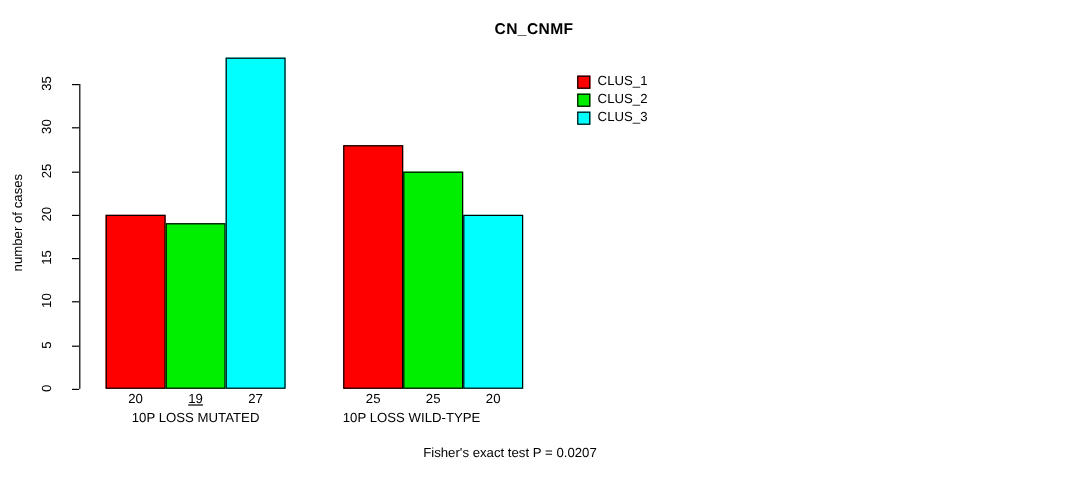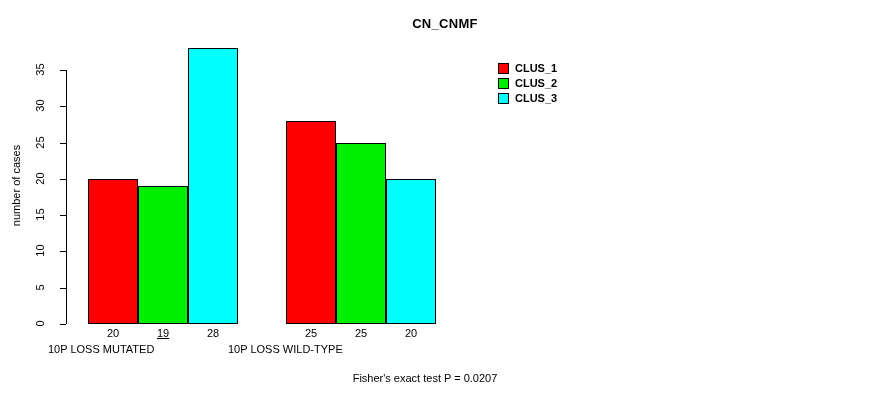--- a/index.html
+++ b/index.html
@@ -94,30 +94,30 @@
     width: 50px;
     text-align: center;
     font-size: 11px;
     line-height: 11px;
   }
 
   
   .group-label {
     position: absolute;
     top: 343px;
+    text-align: center;
     font-size: 11px;
     line-height: 12px;
   }
 
   
   #legend {
     position: absolute;
-    left: 498px;
+    left: 481px;
     top: 61px;
-    font-weight: bold;
   }
   .legend-row {
     display: flex;
     align-items: center;
     height: 15px;
   }
   .legend-swatch {
     width: 11px;
     height: 11px;
     border: 1px solid #000000;
@@ -178,21 +178,21 @@
       <div class="bar" style="left: 138px; top: 186.114px; width: 50px; height: 137.886px; background: rgb(0, 238, 0);"></div>
       <div class="bar" style="left: 188px; top: 48.2286px; width: 50px; height: 275.771px; background: rgb(0, 255, 255);"></div>
       <div class="bar" style="left: 286px; top: 120.8px; width: 50px; height: 203.2px; background: rgb(255, 0, 0);"></div>
       <div class="bar" style="left: 336px; top: 142.571px; width: 50px; height: 181.429px; background: rgb(0, 238, 0);"></div>
       <div class="bar" style="left: 386px; top: 178.857px; width: 50px; height: 145.143px; background: rgb(0, 255, 255);"></div>
     </div>
 
   <div id="bar-values-layer">
       <div class="bar-value" style="left: 88px;">20</div>
       <div class="bar-value" style="left: 138px; text-decoration: underline;">19</div>
-      <div class="bar-value" style="left: 188px;">28</div>
+      <div class="bar-value" style="left: 188px;">27</div>
       <div class="bar-value" style="left: 286px;">25</div>
       <div class="bar-value" style="left: 336px;">25</div>
       <div class="bar-value" style="left: 386px;">20</div>
     </div>
 
   <div id="group-labels-layer">
       <div class="group-label" style="left: 48px; width: 230px;">10P LOSS MUTATED</div>
       <div class="group-label" style="left: 228px; width: 230px;">10P LOSS WILD-TYPE</div>
     </div>
 </div>

